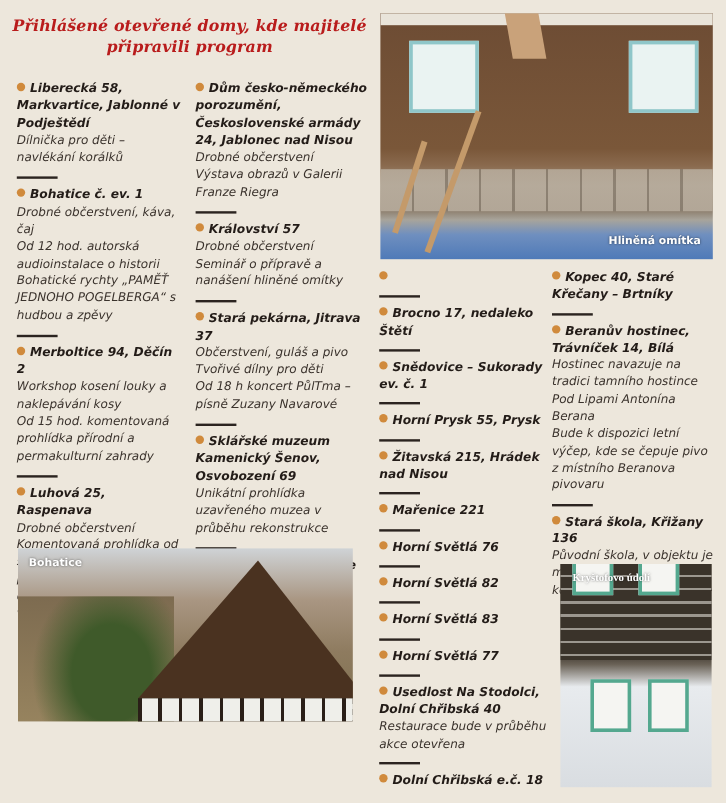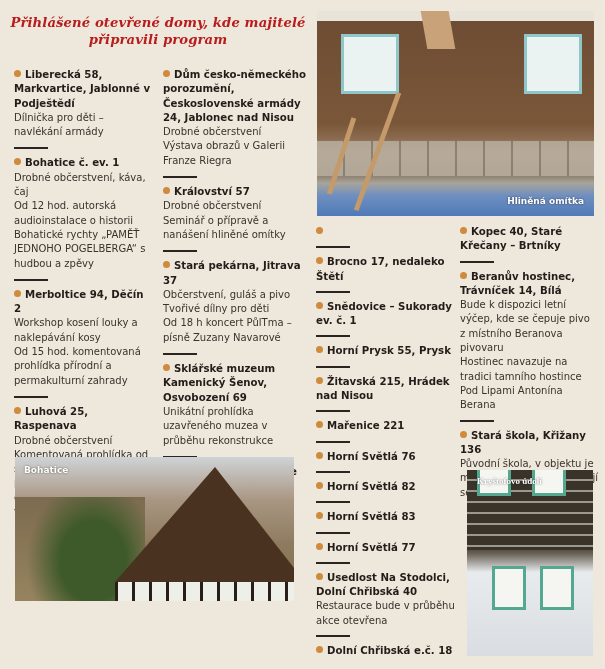--- a/index.html
+++ b/index.html
@@ -11,21 +11,21 @@
     position:relative;
   }
   .title {
     position:absolute; left:8px; top:14px; width:300px;
     text-align:center;
     font-family:"DejaVu Serif", serif;
     font-style:italic; font-weight:bold;
     color:#b91c1c; font-size:13.2px; line-height:17px;
     letter-spacing:0.1px;
   }
-  .col { position:absolute; font-size:10.2px; line-height:14.3px; }
+  .col { position:absolute; font-size:10.2px; line-height:14.3px;font-style:italic; }
   .col1 { left:14px; top:68px; width:138px; }
   .col2 { left:163px; top:68px; width:145px; }
   .col3 { left:316px; top:225px; width:142px; }
   .col4 { left:460px; top:225px; width:138px; }
   .entry { margin:0; }
   .entry .head { font-weight:bold; color:#231c18; font-size:10.2px; }
   .entry .head .dot {
     display:inline-block; width:7px; height:7px; border-radius:50%;
     background:#d08a3c; margin-right:4px; position:relative; top:-1px;
   }
@@ -78,21 +78,21 @@
   .ph-kry .cap { left:10px; top:6px;font-family:Liberation Serif, serif; }
 </style>
 </head>
 <body>
 
 <div class="title">Přihlášené otevřené domy, kde majitelé připravili program</div>
 
 <div class="col col1">
     <div class="entry">
       <div class="head"><span class="dot"></span><span>Liberecká 58, Markvartice, Jablonné v Podještědí</span></div>
-      <div class="desc">Dílnička pro děti – navlékání armády</div>
+      <div class="desc">Dílnička pro děti – navlékání korálků</div>
     </div>
     <div class="sep"></div>
     <div class="entry">
       <div class="head"><span class="dot"></span><span>Bohatice č. ev. 1</span></div>
       <div class="desc">Drobné občerstvení, káva, čaj</div>
       <div class="desc">Od 12 hod. autorská audioinstalace o historii Bohatické rychty „PAMĚŤ JEDNOHO POGELBERGA“ s hudbou a zpěvy</div>
     </div>
     <div class="sep"></div>
     <div class="entry">
       <div class="head"><span class="dot"></span><span>Merboltice 94, Děčín 2</span></div>
@@ -185,22 +185,22 @@
       <div class="head"><span class="dot"></span><span>Dolní Chřibská e.č. 18</span></div>
     </div>
   </div>
 <div class="col col4">
     <div class="entry">
       <div class="head"><span class="dot"></span><span>Kopec 40, Staré Křečany – Brtníky</span></div>
     </div>
     <div class="sep"></div>
     <div class="entry">
       <div class="head"><span class="dot"></span><span>Beranův hostinec, Trávníček 14, Bílá</span></div>
+      <div class="desc">Hostinec navazuje na tradici tamního hostince Pod Lipami Antonína Berana</div>
       <div class="desc">Bude k dispozici letní výčep, kde se čepuje pivo z místního Beranova pivovaru</div>
-      <div class="desc">Hostinec navazuje na tradici tamního hostince Pod Lipami Antonína Berana</div>
     </div>
     <div class="sep"></div>
     <div class="entry">
       <div class="head"><span class="dot"></span><span>Stará škola, Křižany 136</span></div>
       <div class="desc">Původní škola, v objektu je možné se ubytovat a konají se zde kulturní akce</div>
     </div>
   </div>
 
 <div class="photo ph-interior">
   <div class="ceiling"></div>

